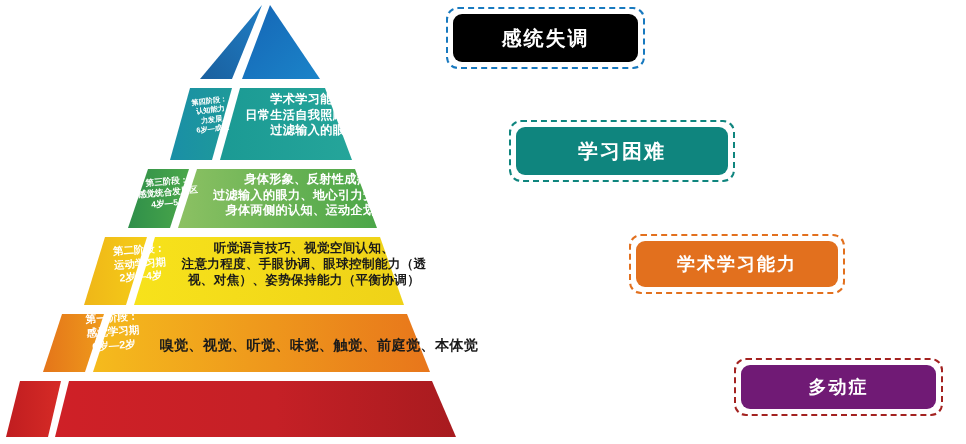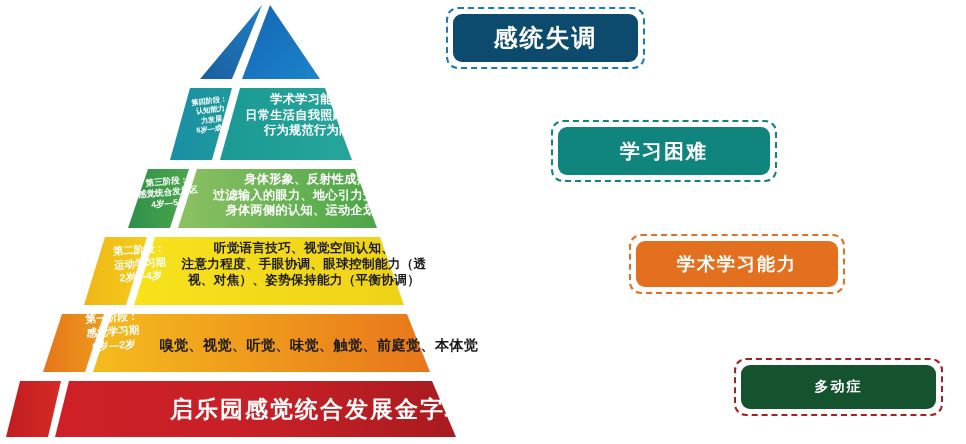--- a/index.html
+++ b/index.html
@@ -136,33 +136,33 @@
     border-radius: 9px;
     display: flex;
     align-items: center;
     justify-content: center;
     color: #ffffff;
     font-weight: bold;
     letter-spacing: 2px;
   }
   #callout-0 { left: 446px; top: 7px;  width: 199px; height: 62px;
                border: 2px dashed #1879bf; }
-  #callout-0 .pill { background: #0c4a6e; font-size: 24px; }
-
-  #callout-1 { left: 551px; top: 120px; width: 226px; height: 62px;
+  #callout-0 .pill { background: #000000; font-size: 20px; }
+
+  #callout-1 { left: 509px; top: 120px; width: 226px; height: 62px;
                border: 2px dashed #0f857e; }
   #callout-1 .pill { background: #0f857e; font-size: 20px; }
 
   #callout-2 { left: 629px; top: 234px; width: 216px; height: 60px;
                border: 2px dashed #e2701e; }
   #callout-2 .pill { background: #e2701e; font-size: 18px; }
 
   #callout-3 { left: 734px; top: 358px; width: 209px; height: 58px;
                border: 2px dashed #a32220; }
-  #callout-3 .pill { background: #14532d; font-size: 14px; }
+  #callout-3 .pill { background: #701a75; font-size: 18px; }
 </style>
 </head>
 <body>
 
 <div id="stage">
 
   <div id="pyramid">
 
     <svg width="520" height="444" viewBox="0 0 520 444">
       <defs>
@@ -245,30 +245,29 @@
 4岁—5岁</div>
     <div class="tier-stage-label" id="label-s2">第二阶段：
 运动学习期
 2岁—4岁</div>
     <div class="tier-stage-label" id="label-s1">第一阶段：
 感觉学习期
 0岁—2岁</div>
 
     <div class="tier-text" id="body-s4">学术学习能力、
 日常生活自我照顾能力、
-行为规范行为能力</div>
+过滤输入的眼力</div>
     <div class="tier-text" id="body-s2">听觉语言技巧、视觉空间认知、
 注意力程度、手眼协调、眼球控制能力（透
 视、对焦）、姿势保持能力（平衡协调）</div>
     <div class="tier-text" id="body-s3">身体形象、反射性成熟、
 过滤输入的眼力、地心引力安全症、
 身体两侧的认知、运动企划能力</div>
     <div class="tier-text" id="body-s1">嗅觉、视觉、听觉、味觉、触觉、前庭觉、本体觉</div>
 
-    <div id="banner-text">启乐园感觉统合发展金字塔</div>
   </div>
 
   <div class="callout" id="callout-0">
     <div class="pill">感统失调</div>
   </div>
   <div class="callout" id="callout-1">
     <div class="pill">学习困难</div>
   </div>
   <div class="callout" id="callout-2">
     <div class="pill">学术学习能力</div>

